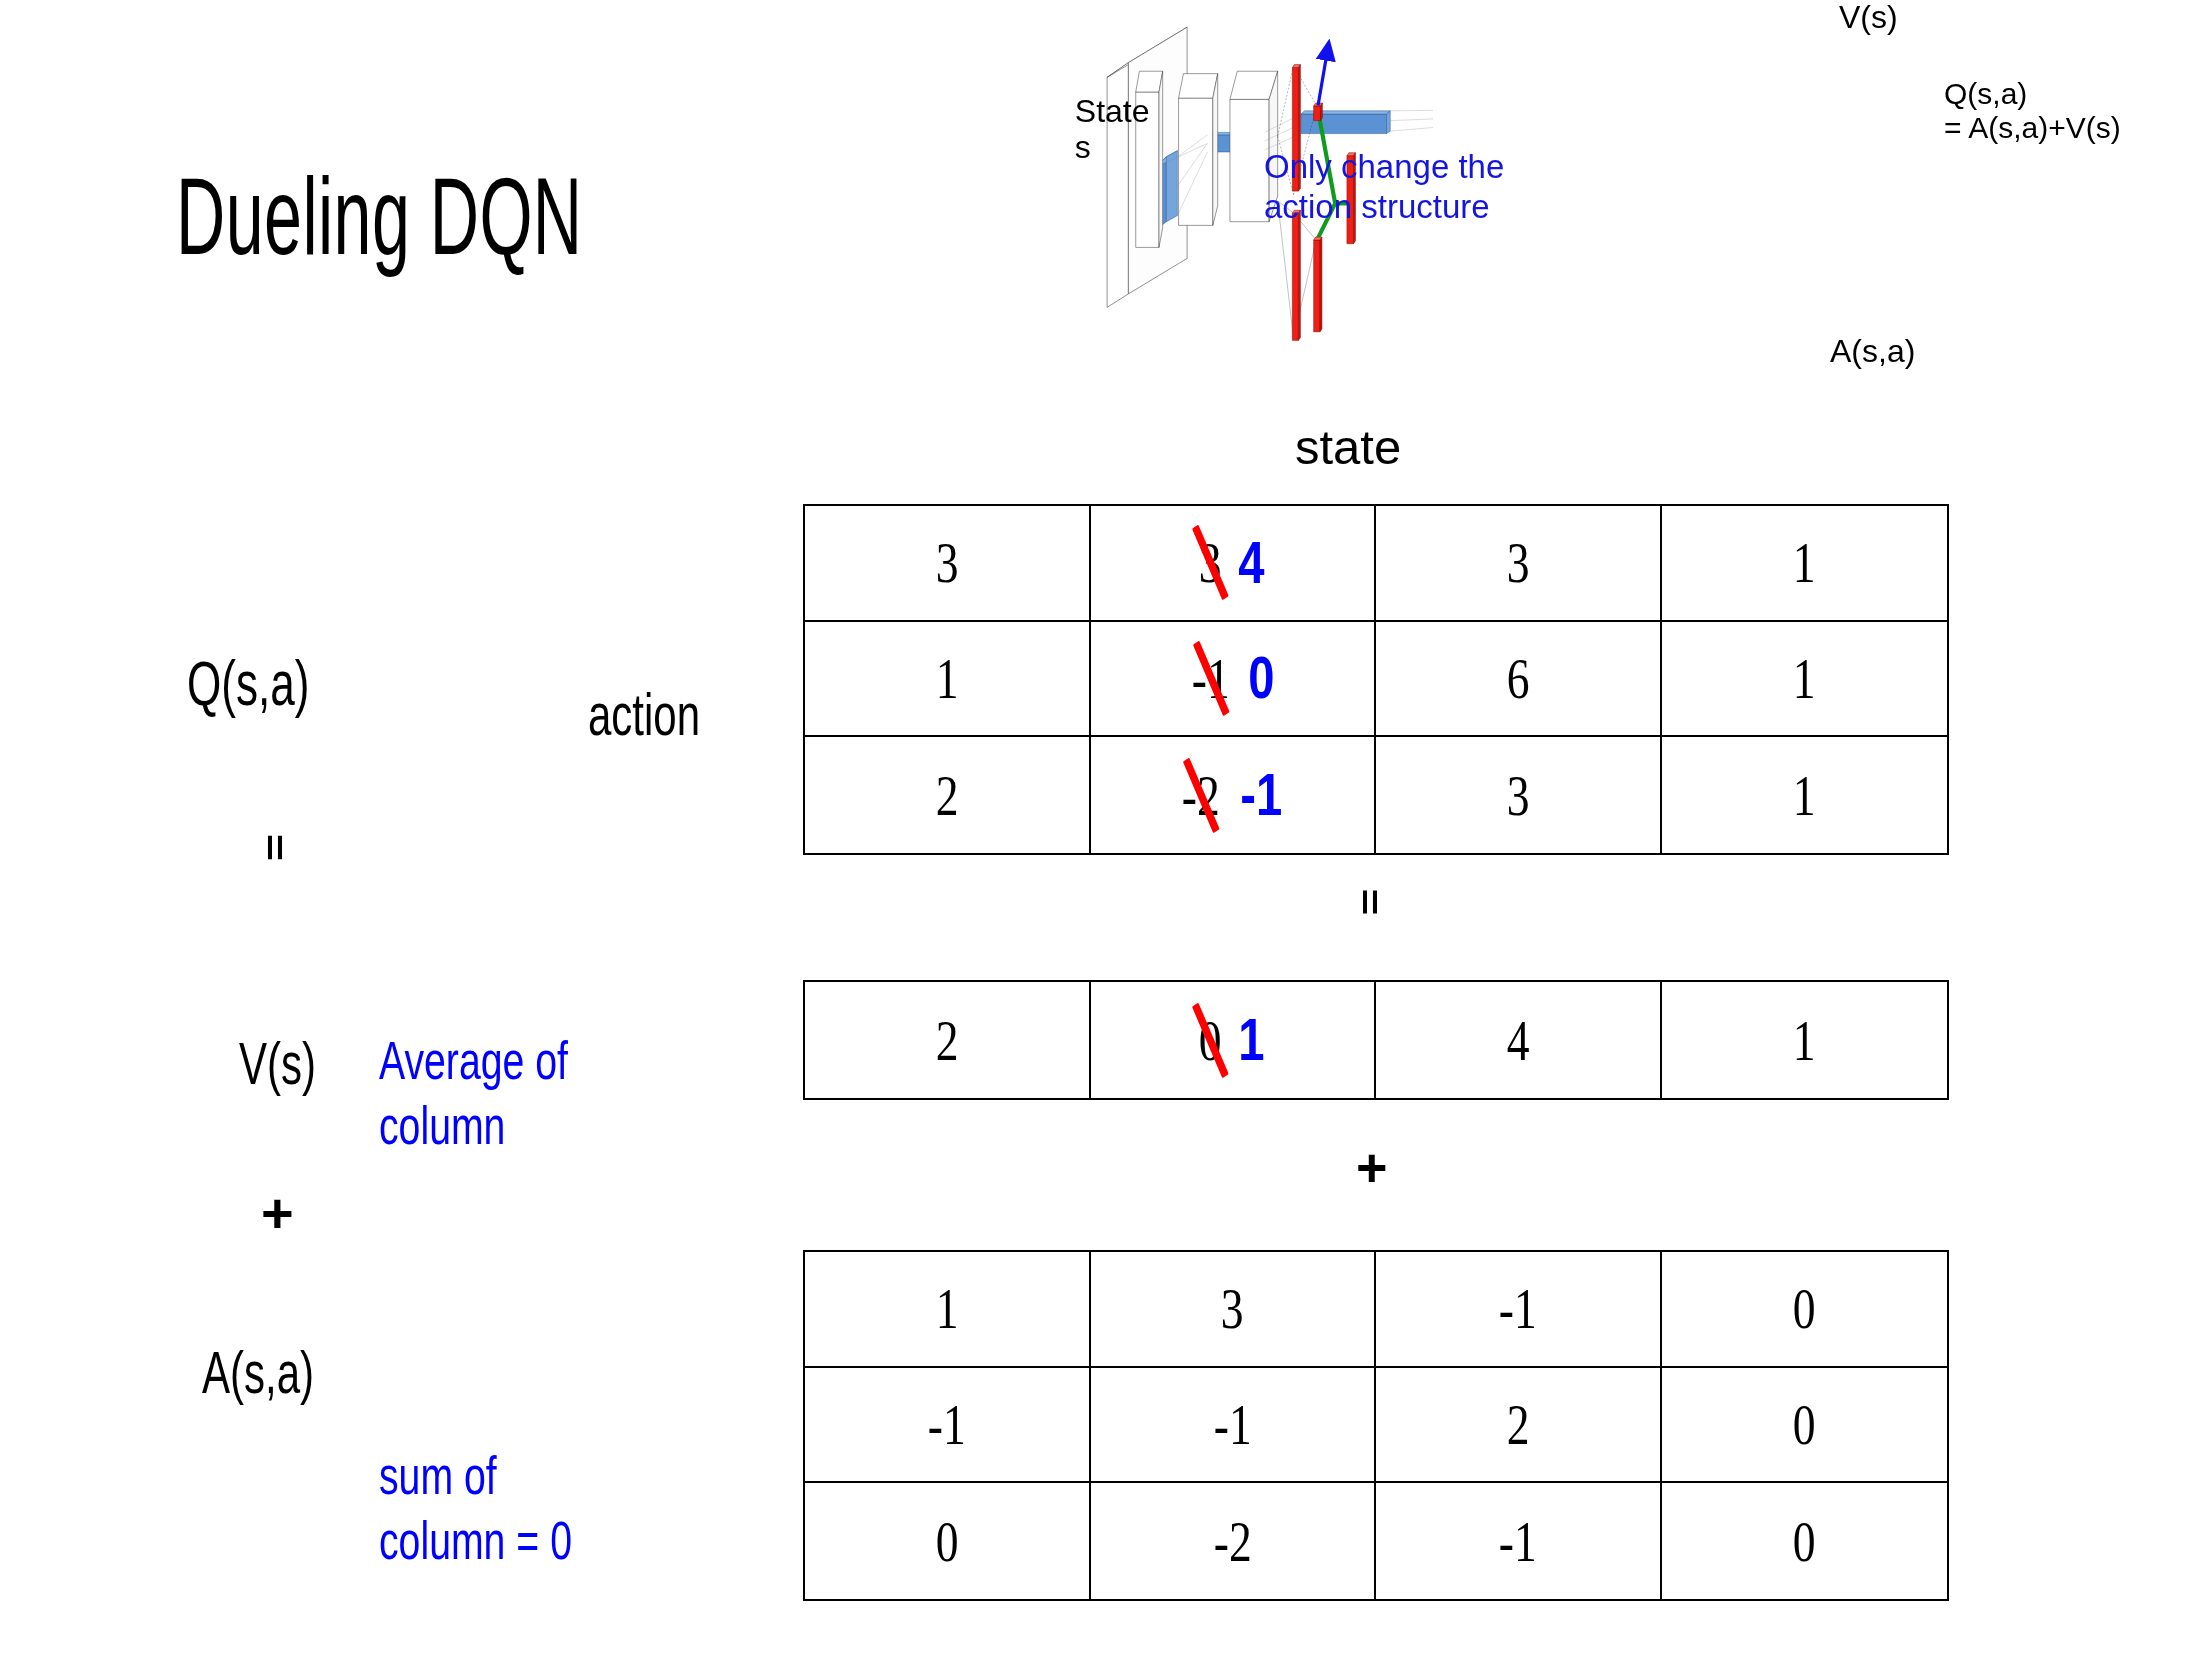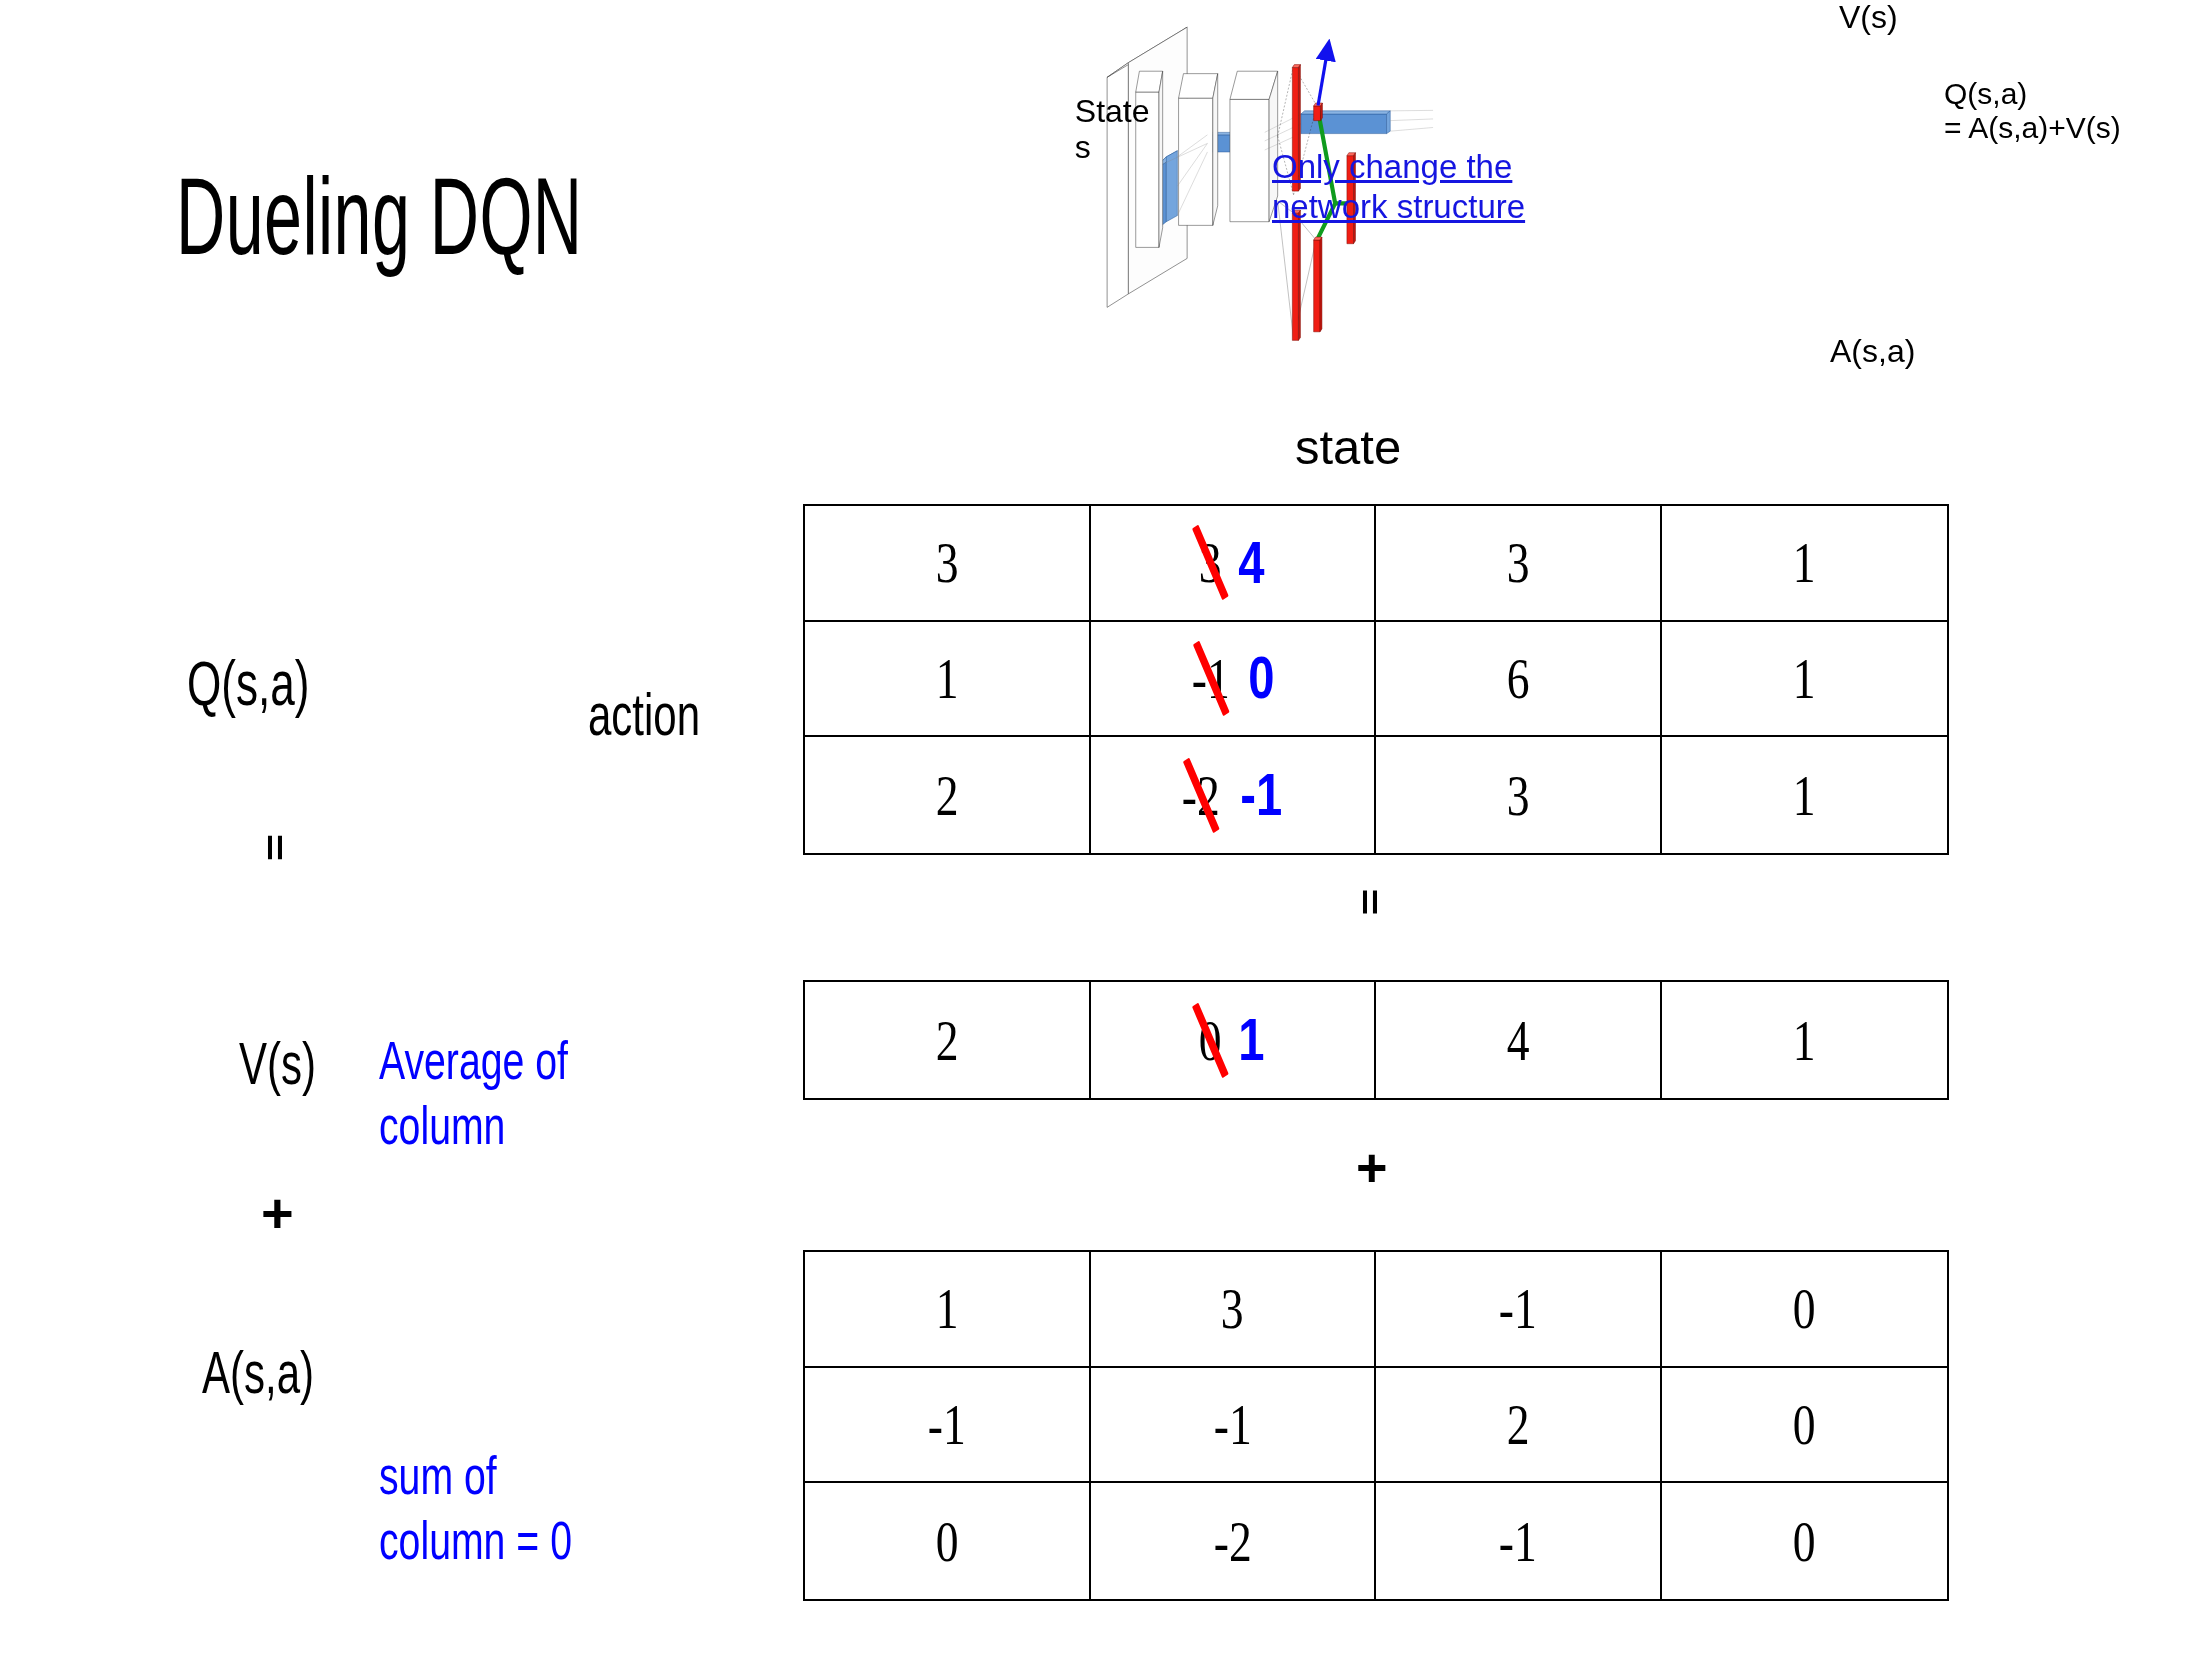--- a/index.html
+++ b/index.html
@@ -209,23 +209,23 @@
         <path d="M1175,635 L1183,623 L1183,983 L1175,995 Z" transform="scale(0.333)" fill="#c4160e"></path>
       </g>
 
       <path d="M1030,430 L1068,208" transform="scale(0.333)" stroke="#1111ee" stroke-width="13" fill="none" marker-end="url(#arrowblue)"></path>
     </svg>
 
     <div class="dg-label" style="left:8.8px; top:94px;">
       <span>State</span><br>
       <span>s</span>
     </div>
-    <div class="dg-label dg-blue" style="left:206px; top:147px;text-decoration:underline;">
+    <div class="dg-label dg-blue" style="left:198px; top:147px;">
       <span>Only change the</span><br>
-      <span>network structure</span>
+      <span>action structure</span>
     </div>
     <div class="dg-label" style="left:773px; top:0px;">V(s)</div>
     <div class="dg-label" style="left:764px; top:334px;">A(s,a)</div>
     <div class="dg-label" style="left:878px; top:77px; font-size:30px;">
       <span>Q(s,a)</span><br>
       <span>= A(s,a)+V(s)</span>
     </div>
   </div>
 
   <div id="state-label">state</div>

